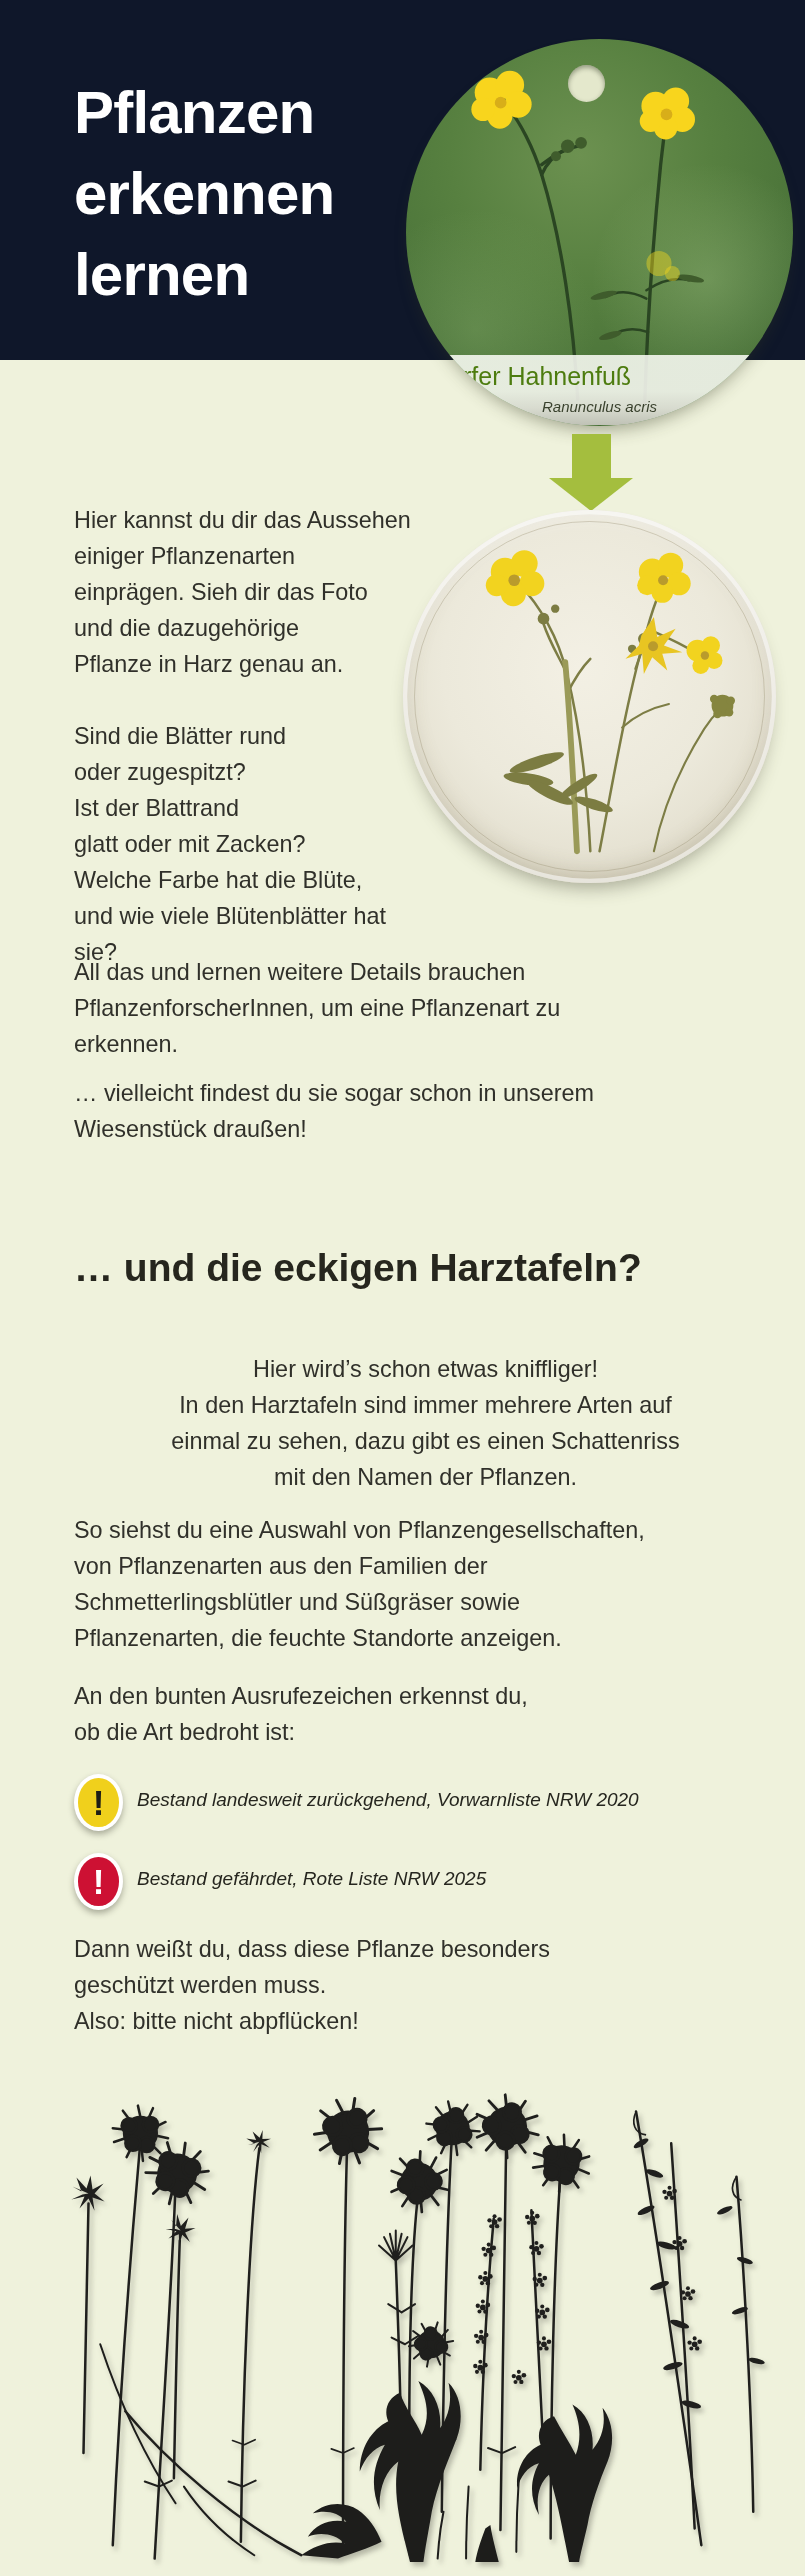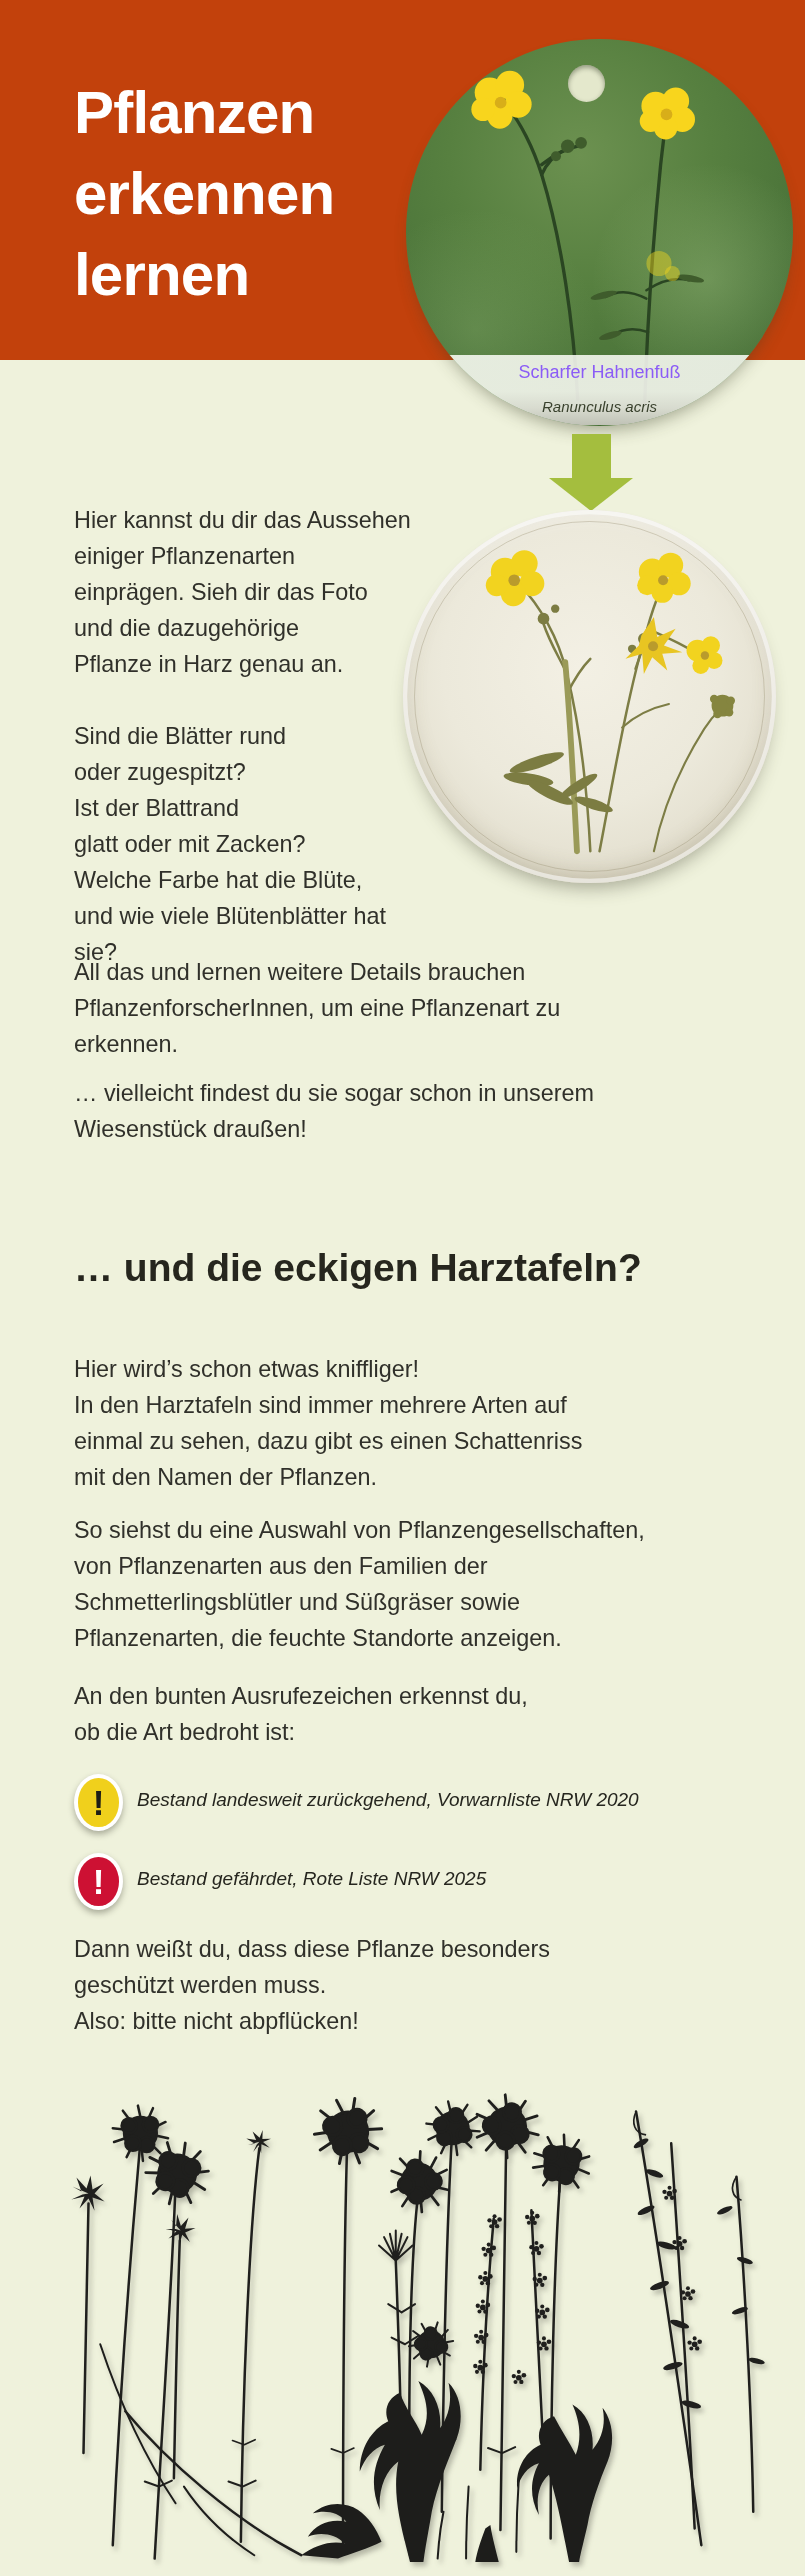--- a/index.html
+++ b/index.html
@@ -2,21 +2,21 @@
 <html style="font-size:13.4px"><head>
 <meta charset="utf-8">
 <style>
   html,body { margin:0; padding:0; background:#9a9a90; }
   .poster {
     position:relative; width:805px; height:2576px; margin:0 auto;
     background:#eff2dc; overflow:hidden;
     font-family:"Liberation Sans", sans-serif;
   }
   
-  .header-banner { position:absolute; left:0; top:0; width:805px; height:360px; background:#c2410c; }
+  .header-banner { position:absolute; left:0; top:0; width:805px; height:360px; background:#0f172a; }
   .poster-title {
     position:absolute; left:74px; top:72px; margin:0;
     font-size:60px; line-height:81px; font-weight:bold; letter-spacing:-0.8px;
     color:#ffffff; white-space:pre-line;
   }
   
   .photo-tag {
     position:absolute; left:406px; top:39px; width:387px; height:387px;
     border-radius:50%; overflow:hidden;
     box-shadow:0 10px 16.7px -6.7px rgba(55,60,35,.45);
@@ -31,22 +31,22 @@
   .tag-hole {
     position:absolute; left:162px; top:26px; width:37px; height:37px; border-radius:50%;
     background:#e4e8cc; box-shadow:inset 0 2.5px 5px rgba(25,35,15,.4);
   }
   .tag-bottom {
     position:absolute; left:0; top:316px; width:387px; height:70px;
     background:linear-gradient(180deg, rgba(252,253,247,.86) 0%, rgba(250,251,244,.88) 52%,
                rgba(228,228,220,.92) 76%, rgba(198,198,189,.95) 100%);
   }
   .species-name {
-    position:absolute; left:0; top:323px; width:387px; text-align:center;
-    font-size:18px; color:#8b5cf6;
+    position:absolute; left:0; top:323px; width:387px; text-align:left;
+    font-size:25px; color:#4d7c0f;
   }
   .species-latin {
     position:absolute; left:0; top:349px; width:387px; text-align:center;
     font-size:15px; font-style:italic; color:#39412d;margin-top:10px;
   }
   
   .down-arrow { position:absolute; left:549px; top:434px; width:84px; height:77px; }
   .arrow-shaft { position:absolute; left:22.6px; top:0; width:39px; height:44px; background:#a4be3e; }
   .arrow-head  { position:absolute; left:0; top:44px; width:0; height:0;
                  border-left:42px solid transparent; border-right:42px solid transparent;
@@ -72,21 +72,21 @@
   .heading-look { top:382px; }
   .heading-harz { top:1246px; }
   .body-par {
     position:absolute; left:74px; width:703px; margin:0;
     font-size:23.4px; line-height:36px; color:#30302a; white-space:pre-line;
   }
   .par-look-1 { top:502px;  width:352px; }
   .par-look-2 { top:718px;  width:352px; }
   .par-look-3 { top:954px; }
   .par-look-4 { top:1075px; }
-  .par-harz-1 { top:1351px; }
+  .par-harz-1 { top:1351px;text-align:center; }
   .par-harz-2 { top:1512px; }
   .par-harz-3 { top:1678px; }
   .par-harz-4 { top:1931px; }
   
   .legend-icon {
     position:absolute; left:74px; width:49px; height:57px; border-radius:50%;
     background:#ffffff; box-shadow:0 3.3px 6.7px rgba(40,40,28,.35);
   }
   .legend-icon .inner {
     position:absolute; left:4.2px; top:4.2px; right:4.2px; bottom:4.2px; border-radius:50%;

